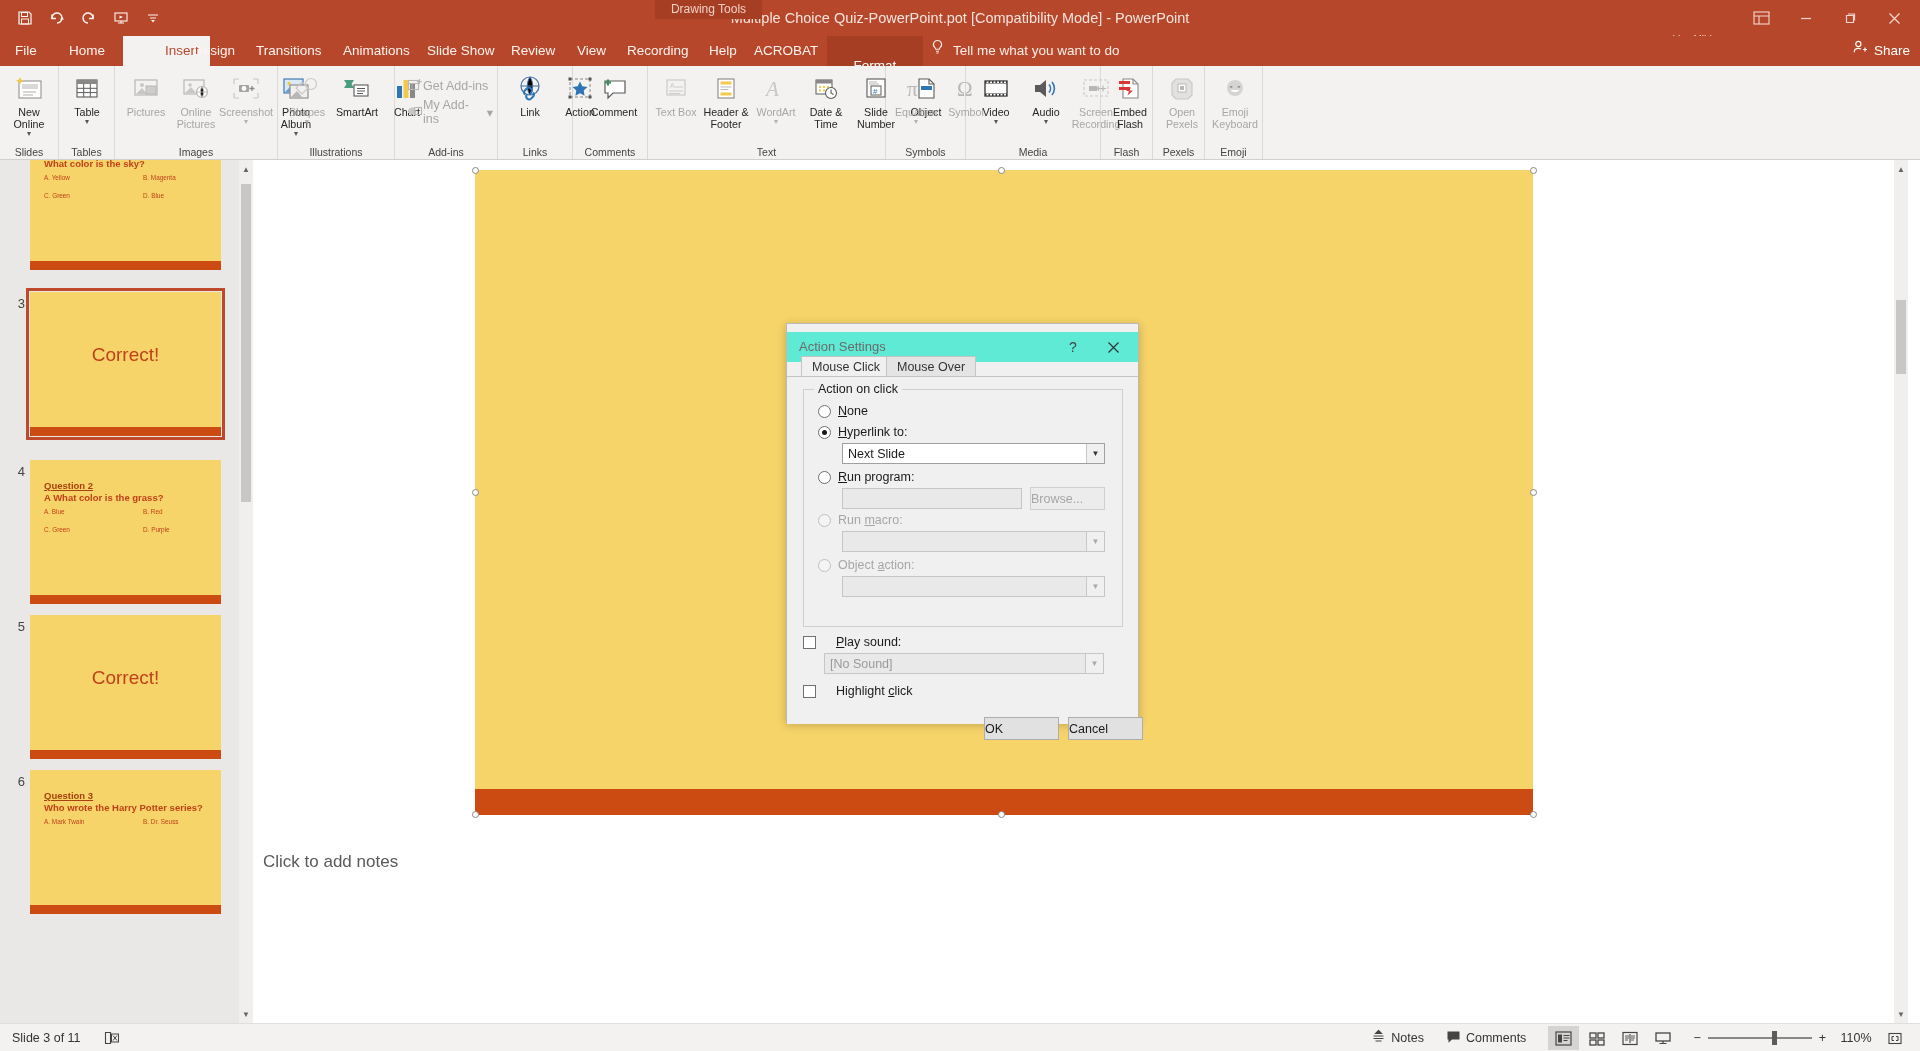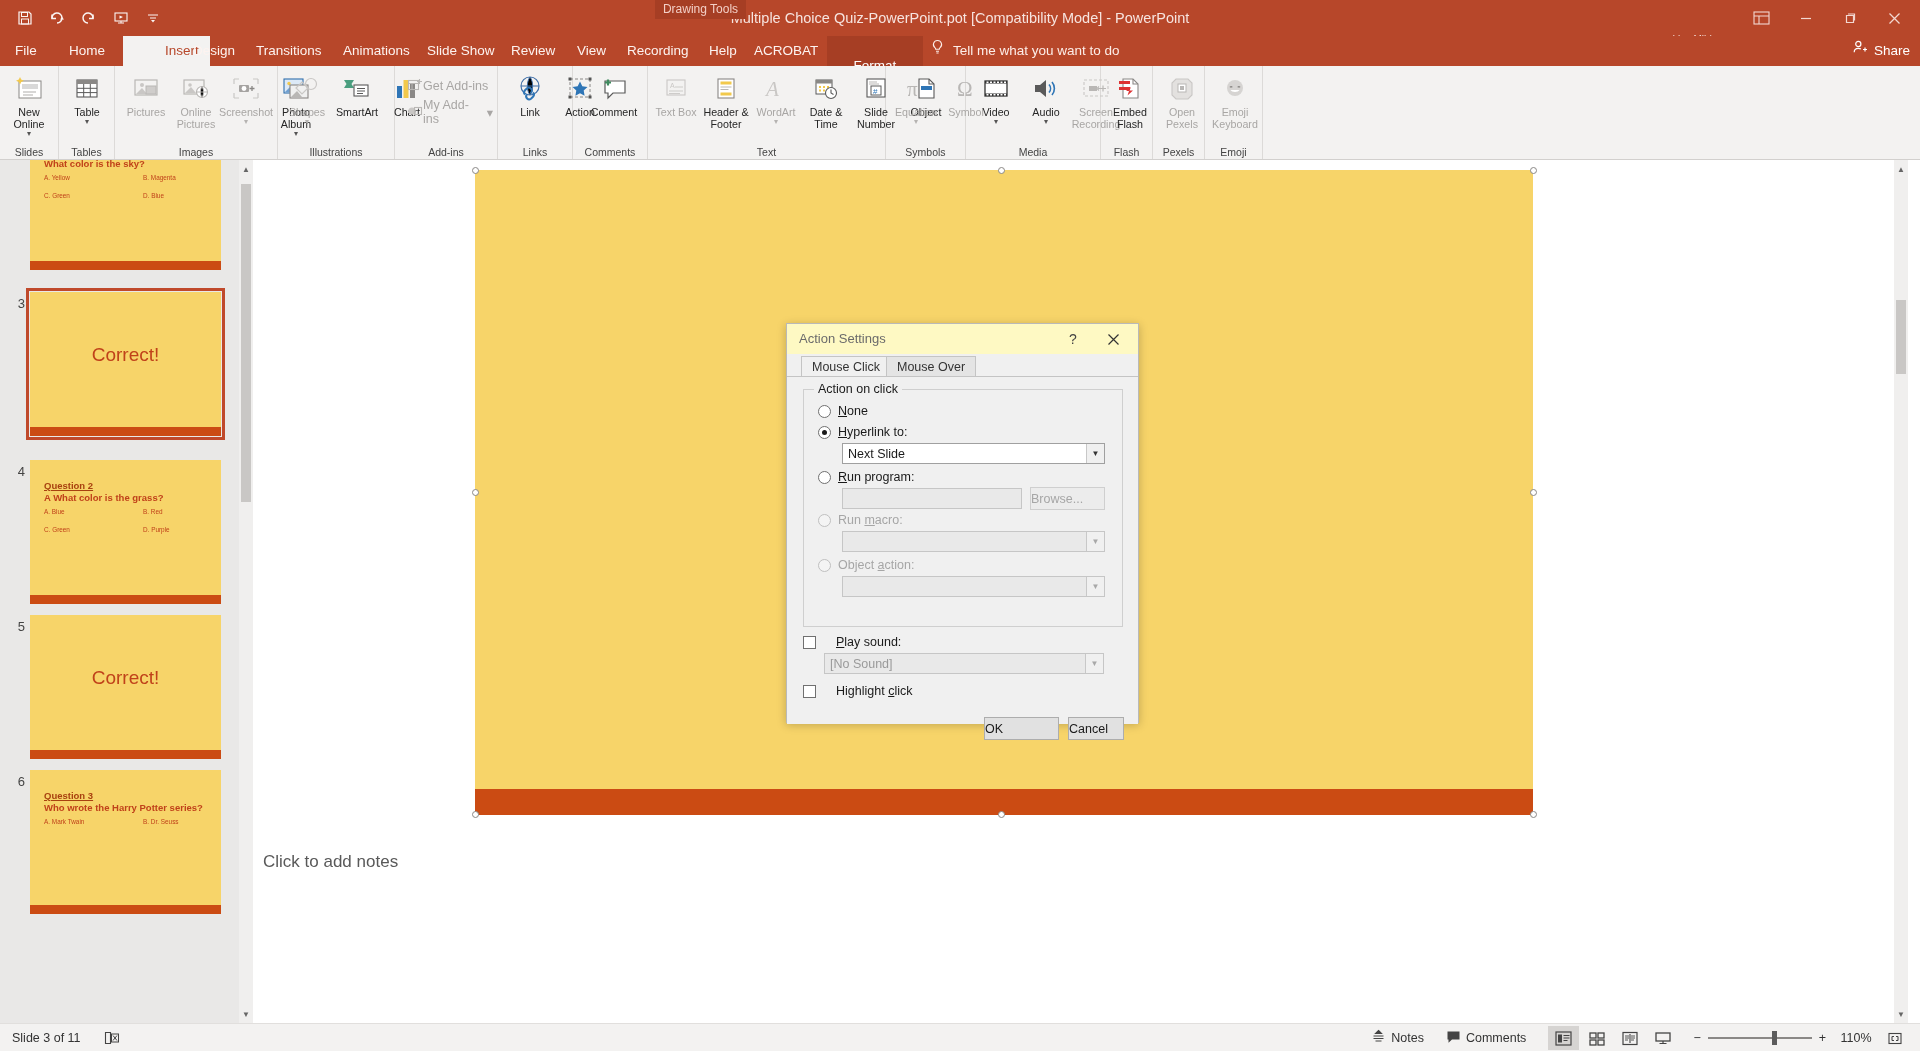--- a/index.html
+++ b/index.html
@@ -20,21 +20,21 @@
     width: 30px; height: 30px; display: flex; align-items: center; justify-content: center;
     color: #fff; opacity: .95;
   }
   .qat-btn svg { display: block; }
   #app-title {
     position: absolute; left: 0; top: 0; width: 1920px; height: 36px;
     line-height: 36px; text-align: center; font-size: 14.5px; color: #f7e4df;
     pointer-events: none;
   }
   #ctx-tools-label {
-    position: absolute; left: 655px; top: 0px; width: 91px; height: 19px;
+    position: absolute; left: 655px; top: 0px; width: 107px; height: 19px;
     background: #a63e24; color: #f3cfc6; font-size: 12px;
     text-align: center; line-height: 19px;
   }
   #user-name {
     position: absolute; right: 197px; top: 0; height: 36px; line-height: 36px;
     font-size: 10px; color: #f5ded8; margin-top: 22px;
   }
   .win-btn {
     position: absolute; top: 0; width: 44px; height: 36px;
     display: flex; align-items: center; justify-content: center; color: #f3d8d1;
@@ -181,21 +181,21 @@
   #zoom-track { width: 104px; height: 2px; background: #8a8886; position: relative; }
   #zoom-knob { position: absolute; left: 64px; top: -6px; width: 5px; height: 14px; background: #5c5c5c; }
   #zoom-level { width: 44px; text-align: center; }
 
   
   #dialog {
     position: absolute; left: 786px; top: 323px; width: 353px; height: 400px;
     background: #f0f0f0; border: 1px solid #b9b9b9;
     box-shadow: 0 2px 9px rgba(0,0,0,.22); font-size: 12.5px; color: #1a1a1a;
   }
-  #dialog-titlebar { position: absolute; left: 0; top: 0; width: 100%; height: 30px; background: #fef9c3; }
+  #dialog-titlebar { position: absolute; left: 0; top: 8px; width: 100%; height: 30px; background: #5eead4; }
   #dialog-title { position: absolute; left: 12px; top: 7px; font-size: 13px; color: #6b6b6b; }
   #dialog-help { position: absolute; right: 52px; top: 5px; width: 26px; height: 20px; text-align: center;
                  font-size: 14px; color: #444; line-height: 20px; }
   #dialog-close { position: absolute; right: 10px; top: 4px; width: 30px; height: 22px;
                   display: flex; align-items: center; justify-content: center; color: #333; }
   .dtab {
     position: absolute; top: 32px; height: 21px; padding: 0 10px; line-height: 21px;
     font-size: 12.5px; border: 1px solid #c4c4c4; border-bottom: none; background: #e4e4e4; color: #333;
   }
   .dtab.active { background: #f0f0f0; border-bottom: 1px solid #f0f0f0; }
@@ -887,21 +887,21 @@
     </div>
 
     <div class="checkrow" style="top:307px">
       <span class="cbox"></span>
       <span>Highlight <span class="u">c</span>lick</span>
     </div>
 
     <div class="pbtn" style="left:197px;top:340px;width:75px">
       <span>OK</span>
     </div>
-    <div class="pbtn" style="left:281px;top:340px;width:56px">
+    <div class="pbtn" style="left:281px;top:340px;width:75px">
       <span>Cancel</span>
     </div>
   </div>
 </div>
 
 <div id="statusbar">
   <div id="slide-count">Slide 3 of 11</div>
   <div id="lang-icon">
     <svg width="17" height="16" viewBox="0 0 17 16">
         <path d="M2.5 2.5h5v11h-5z" fill="none" stroke="#444" stroke-width="1.1"></path>

